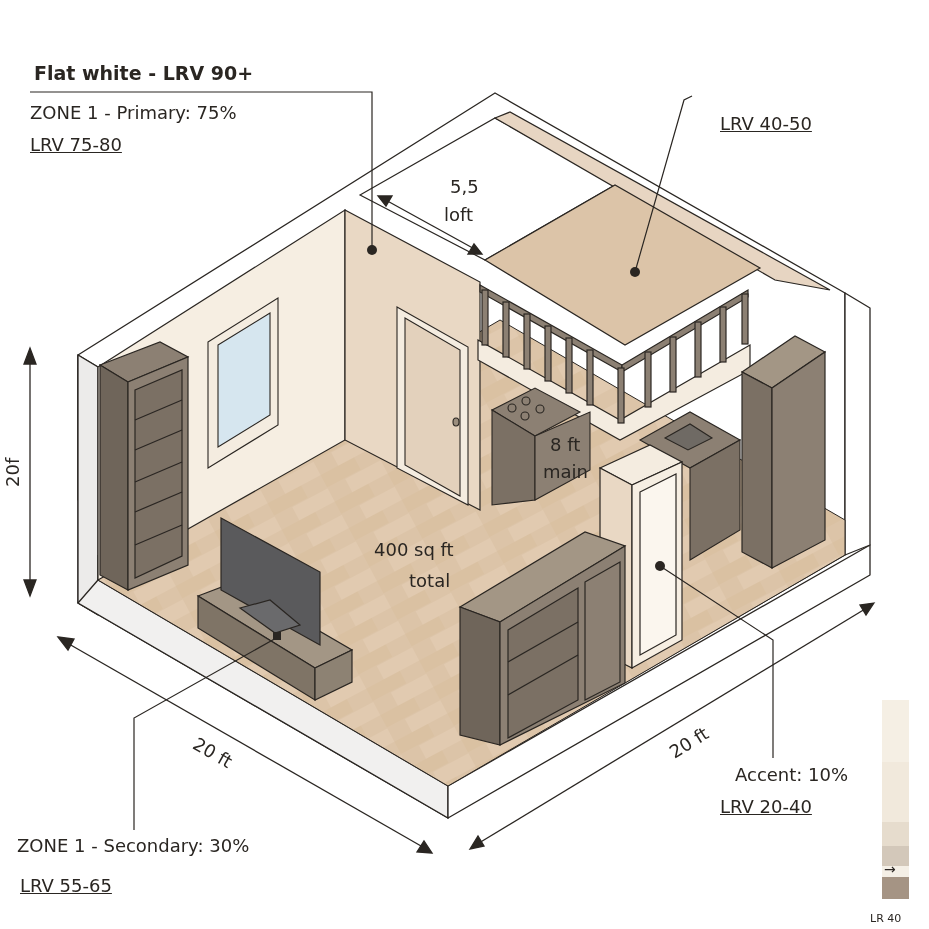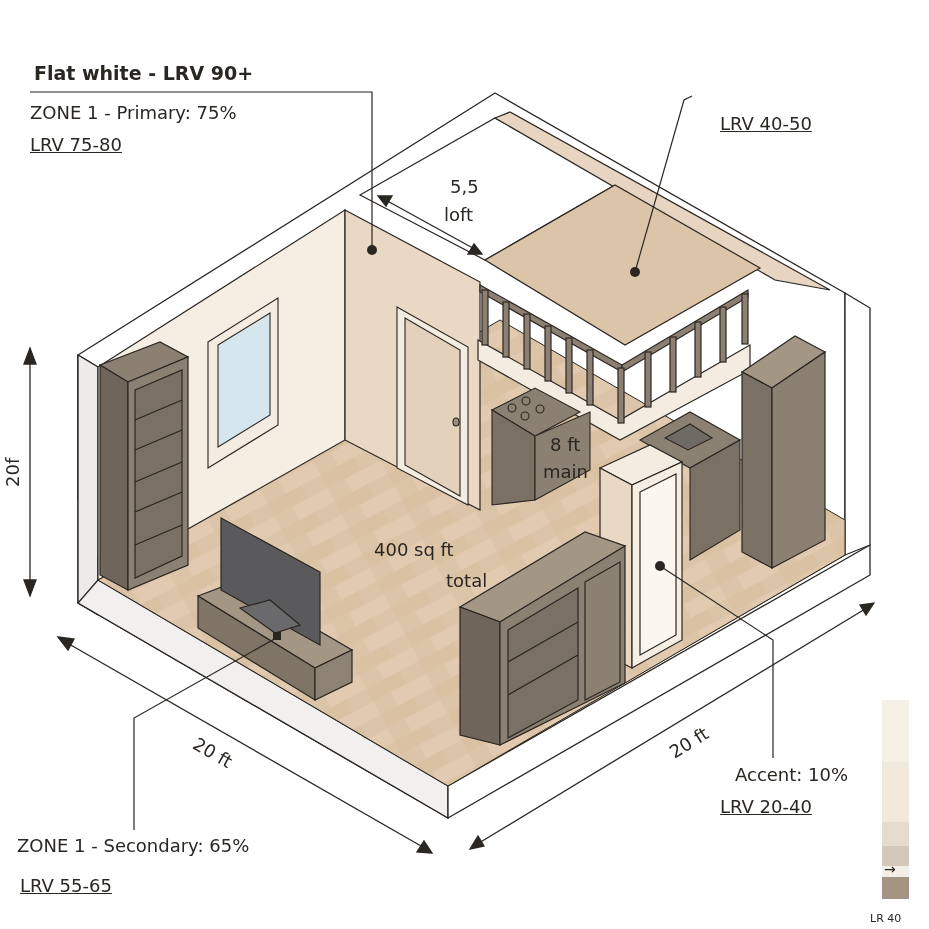--- a/index.html
+++ b/index.html
@@ -171,36 +171,36 @@
   </g>
 </svg>
 
 
 <div class="lbl t-title" style="left:34px;top:62px;">Flat white - LRV 90+</div>
 <div class="lbl t-head" style="left:30px;top:102px;">ZONE 1 - Primary: 75%</div>
 <div class="lbl t-sub" style="left:30px;top:134px;">LRV 75-80</div>
 
 <div class="lbl t-sub" style="left:720px;top:113px;">LRV 40-50</div>
 
-<div class="lbl t-head" style="left:17px;top:835px;">ZONE 1 - Secondary: 65%</div>
+<div class="lbl t-head" style="left:17px;top:835px;">ZONE 1 - Secondary: 30%</div>
 <div class="lbl t-sub" style="left:20px;top:875px;">LRV 55-65</div>
 
 <div class="lbl t-head" style="left:735px;top:764px;">Accent: 10%</div>
 <div class="lbl t-sub" style="left:720px;top:796px;">LRV 20-40</div>
 
 
 <div class="lbl t-dim rot-left" style="left:2px;top:487px;">20f</div>
 <div class="lbl t-dim" style="left:192px;top:742px;transform:rotate(30deg);">20 ft</div>
 <div class="lbl t-dim" style="left:668px;top:732px;transform:rotate(-32deg);">20 ft</div>
 <div class="lbl t-dim" style="left:442px;top:176px;margin-left:8px;">5,5</div>
 <div class="lbl t-dim" style="left:444px;top:204px;">loft</div>
 <div class="lbl t-dim" style="left:550px;top:434px;">8 ft</div>
 <div class="lbl t-dim" style="left:543px;top:461px;">main</div>
 <div class="lbl t-dim" style="left:374px;top:539px;">400 sq ft</div>
-<div class="lbl t-dim" style="left:409px;top:570px;margin-left:37px;">total</div>
+<div class="lbl t-dim" style="left:409px;top:570px;">total</div>
 
 
 <div id="swatch-strip">
   <div class="swatch" style="height:62px;background:#f5efe4;"></div>
   <div class="swatch" style="height:60px;background:#f1e9dc;"></div>
   <div class="swatch" style="height:24px;background:#e6dccd;"></div>
   <div class="swatch" style="height:20px;background:#d3c8ba;"></div>
   <div class="swatch-arrow">
         <span>→</span>
       </div>

